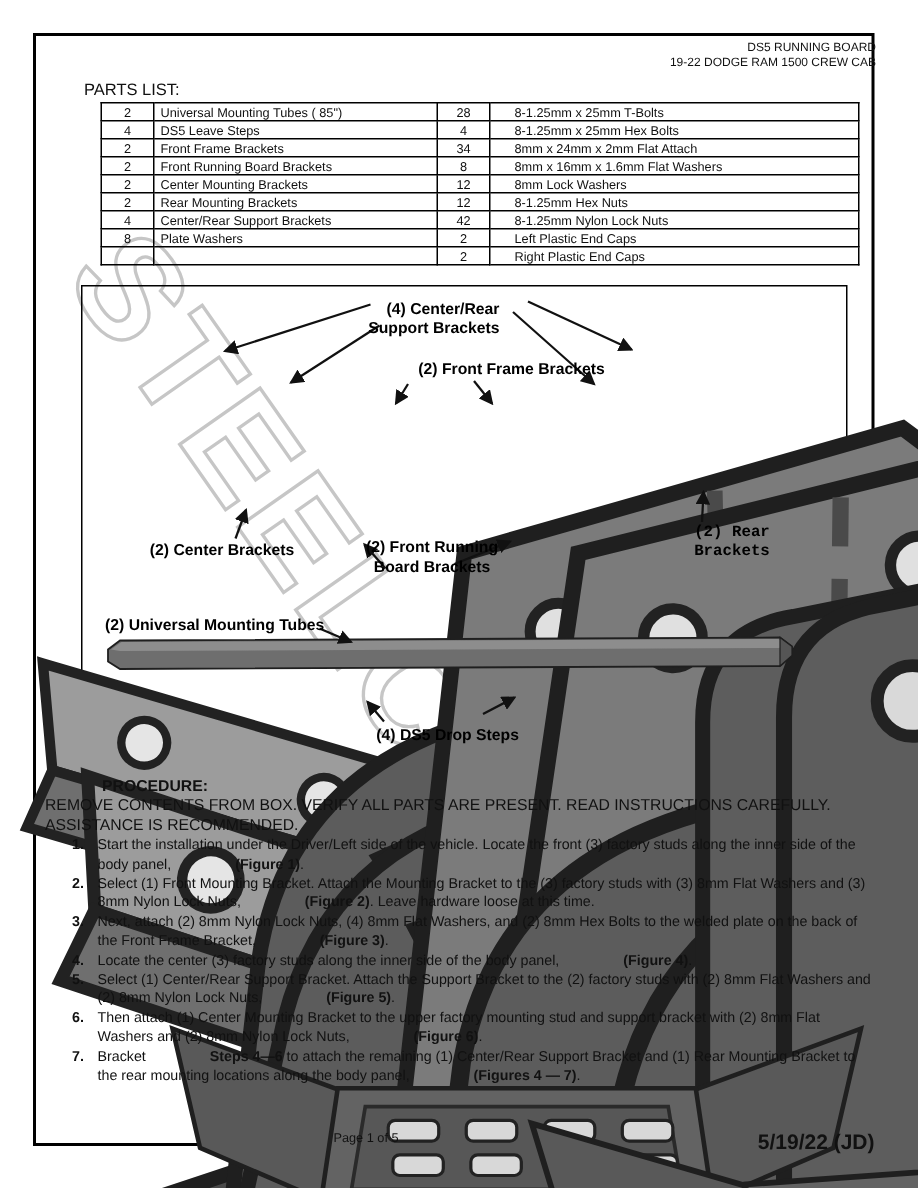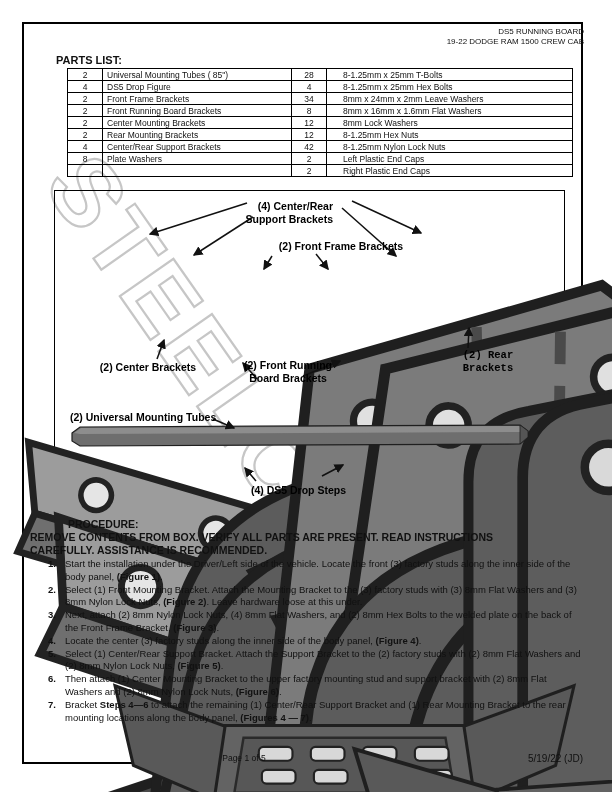--- a/index.html
+++ b/index.html
@@ -9,21 +9,21 @@
   }
   .page-border{
     position:absolute;left:22px;top:22px;width:561px;height:742px;
     border:2px solid #000;box-sizing:border-box;z-index:2;pointer-events:none;
   }
   .doc-header{
     position:absolute;right:28px;top:27px;text-align:right;
     font-size:8px;line-height:10px;z-index:3;
   }
   .parts-title{
-    position:absolute;left:56px;top:54px;font-size:11px;font-weight:bold;z-index:3;
+    position:absolute;left:56px;top:54px;font-size:11px;font-weight:normal;z-index:3;
   }
   table.parts{
     position:absolute;left:67px;top:68px;border-collapse:collapse;z-index:3;
     font-size:8.5px;line-height:10px;
   }
   table.parts td{
     border:1.5px solid #000;height:11px;padding:0 4px;vertical-align:middle;
     background:transparent;
   }
   table.parts td.qty{width:26px;text-align:center;}
@@ -36,34 +36,34 @@
   svg.layer{position:absolute;left:0;top:0;z-index:1;}
   svg.shapes{z-index:3;}
   .dlabel{
     position:absolute;font-size:10.5px;font-weight:bold;line-height:12.5px;
     white-space:pre-line;z-index:4;color:#000;
   }
   .procedure{
     position:absolute;left:30px;top:518px;width:554px;z-index:3;font-size:9.5px;
   }
   .proc-title{font-size:10.5px;font-weight:bold;line-height:13px;margin-left:38px;}
-  .proc-intro{font-size:10.5px;font-weight:bold;line-height:13px;width:524px;}
+  .proc-intro{font-size:10.5px;font-weight:normal;line-height:13px;width:524px;}
   ol.steps{margin:1px 0 0 0;padding:0;list-style:none;}
   ol.steps li{
     display:flex;line-height:12.8px;margin:0;
   }
   ol.steps .num{font-weight:bold;width:17px;flex:0 0 17px;text-align:left;margin-left:18px;}
   ol.steps .body{flex:1;}
-  ol.steps .b{font-weight:bold;}
+  ol.steps .b{font-weight:bold;margin-left:40px;}
   .footer-page{
     position:absolute;left:0;top:753px;width:488px;text-align:center;
     font-size:8.5px;z-index:3;
   }
   .footer-date{
-    position:absolute;right:29px;top:753px;font-size:10px;z-index:3;text-align:right;
+    position:absolute;right:29px;top:753px;font-size:14px;z-index:3;text-align:right;font-weight:bold;
   }
 </style>
 </head>
 <body>
 
 <svg class="layer" width="612" height="792" aria-hidden="true">
   <text transform="translate(42,185) rotate(55)" x="0" y="0" font-family="Liberation Sans, sans-serif" font-size="95" font-weight="bold" fill="rgba(255,255,255,0.25)" stroke="#c6c6c6" stroke-width="2.2" letter-spacing="4">STEELCRAFT</text>
 </svg>
 
 <div class="page-border"></div>
@@ -78,29 +78,29 @@
 <table class="parts">
   <tbody>
       <tr>
         <td class="qty">2</td>
         <td class="d1">Universal Mounting Tubes ( 85")</td>
         <td class="qty">28</td>
         <td class="d2">8-1.25mm x 25mm T-Bolts</td>
       </tr>
       <tr>
         <td class="qty">4</td>
-        <td class="d1">DS5 Drop Figure</td>
+        <td class="d1">DS5 Leave Steps</td>
         <td class="qty">4</td>
         <td class="d2">8-1.25mm x 25mm Hex Bolts</td>
       </tr>
       <tr>
         <td class="qty">2</td>
         <td class="d1">Front Frame Brackets</td>
         <td class="qty">34</td>
-        <td class="d2">8mm x 24mm x 2mm Leave Washers</td>
+        <td class="d2">8mm x 24mm x 2mm Flat Attach</td>
       </tr>
       <tr>
         <td class="qty">2</td>
         <td class="d1">Front Running Board Brackets</td>
         <td class="qty">8</td>
         <td class="d2">8mm x 16mm x 1.6mm Flat Washers</td>
       </tr>
       <tr>
         <td class="qty">2</td>
         <td class="d1">Center Mounting Brackets</td>
@@ -250,21 +250,21 @@
 <div class="procedure">
   <div class="proc-title">PROCEDURE:</div>
   <div class="proc-intro">REMOVE CONTENTS FROM BOX. VERIFY ALL PARTS ARE PRESENT. READ INSTRUCTIONS CAREFULLY. ASSISTANCE IS RECOMMENDED.</div>
   <ol class="steps">
       <li>
         <span class="num">1.</span>
         <span class="body"><span>Start the installation under the Driver/Left side of the vehicle. Locate the front (3) factory studs along the inner side of the body panel, </span><span class="b">(Figure 1)</span><span>.</span></span>
       </li>
       <li>
         <span class="num">2.</span>
-        <span class="body"><span>Select (1) Front Mounting Bracket. Attach the Mounting Bracket to the (3) factory studs with (3) 8mm Flat Washers and (3) 8mm Nylon Lock Nuts, </span><span class="b">(Figure 2)</span><span>. Leave hardware loose at this under.</span></span>
+        <span class="body"><span>Select (1) Front Mounting Bracket. Attach the Mounting Bracket to the (3) factory studs with (3) 8mm Flat Washers and (3) 8mm Nylon Lock Nuts, </span><span class="b">(Figure 2)</span><span>. Leave hardware loose at this time.</span></span>
       </li>
       <li>
         <span class="num">3.</span>
         <span class="body"><span>Next, attach (2) 8mm Nylon Lock Nuts, (4) 8mm Flat Washers, and (2) 8mm Hex Bolts to the welded plate on the back of the Front Frame Bracket, </span><span class="b">(Figure 3)</span><span>.</span></span>
       </li>
       <li>
         <span class="num">4.</span>
         <span class="body"><span>Locate the center (3) factory studs along the inner side of the body panel, </span><span class="b">(Figure 4)</span><span>.</span></span>
       </li>
       <li>

